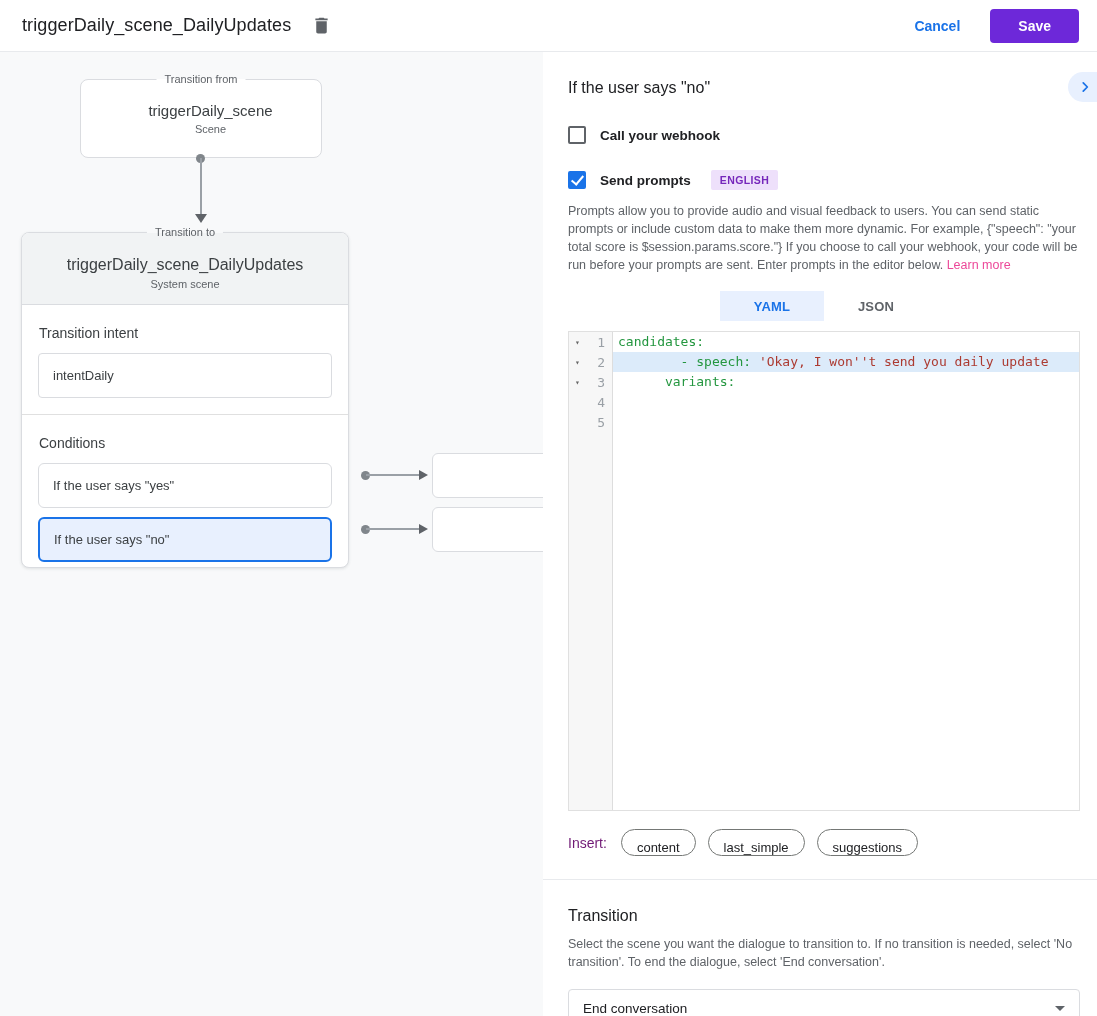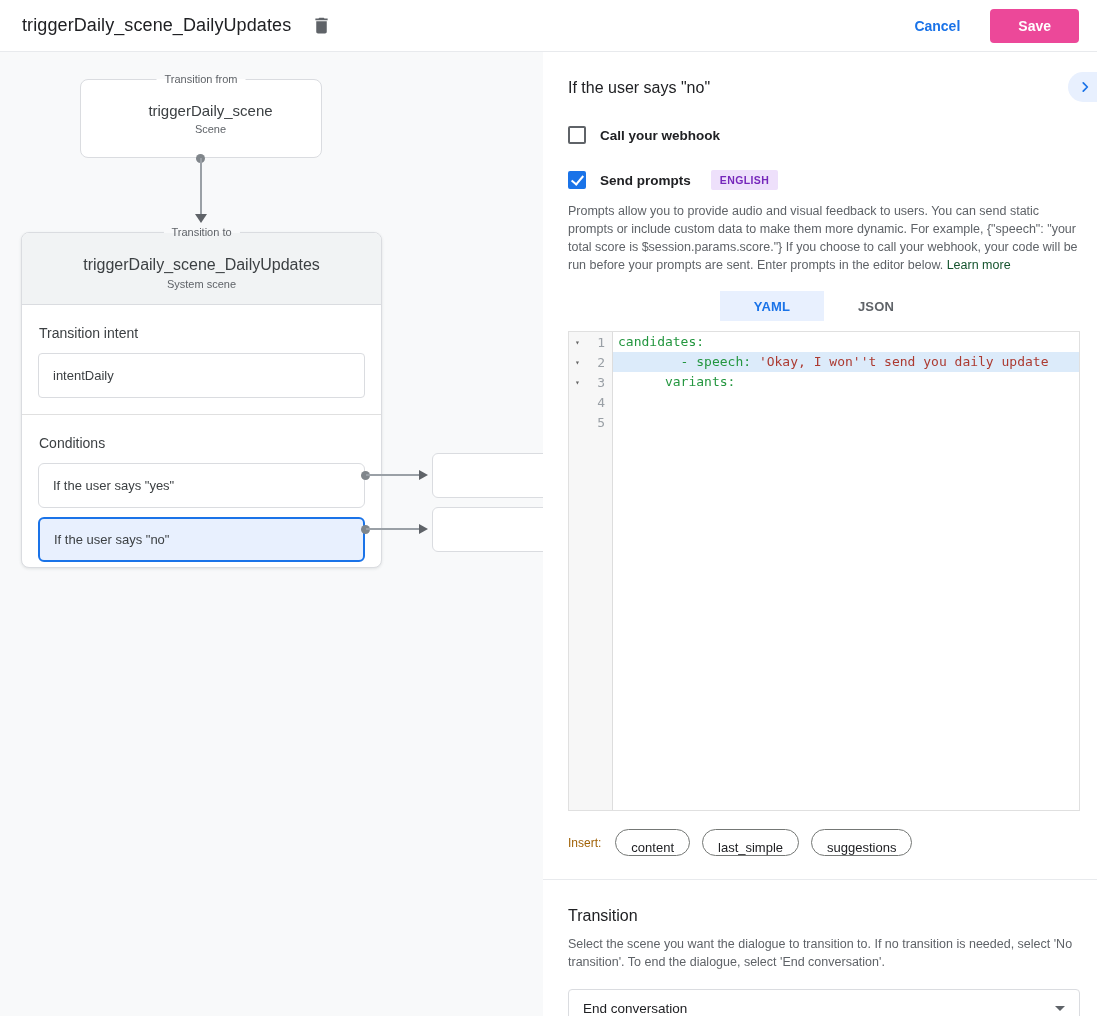--- a/index.html
+++ b/index.html
@@ -8,39 +8,39 @@
 
   
   .topbar { height: 52px; display: flex; align-items: center; padding: 0 18px 0 22px;
     border-bottom: 1px solid #e8eaed; background: #fff; }
   .topbar .title { font-size: 18px; color: #202124; letter-spacing: .1px; }
   .icon-btn { border: none; background: transparent; margin-left: 14px; cursor: pointer;
     width: 32px; height: 32px; display: flex; align-items: center; justify-content: center; }
   .spacer { flex: 1; }
   .btn-text { border: none; background: transparent; color: #1a73e8; font-size: 14px;
     font-weight: 600; padding: 8px 16px; cursor: pointer; font-family: inherit; }
-  .btn-filled { border: none; background: #ec4899; color: #fff; font-size: 14px;
+  .btn-filled { border: none; background: #6d28d9; color: #fff; font-size: 14px;
     font-weight: 600; padding: 9px 28px; border-radius: 4px; margin-left: 14px;
     cursor: pointer; font-family: inherit; }
 
   
   .main { display: flex; height: 964px; }
   .canvas { position: relative; width: 543px; background: #f8f9fa; overflow: hidden; flex: none; }
   .panel { position: relative; flex: 1; background: #fff; padding: 0 17px 0 25px; }
 
   
   .legend { position: absolute; top: -8px; left: 50%; transform: translateX(-50%);
     font-size: 11px; color: #5f6368; padding: 0 8px; white-space: nowrap; line-height: 15px; }
   .from-node { position: absolute; left: 80px; top: 27px; width: 242px; height: 79px;
     background: #fff; border: 1px solid #dadce0; border-radius: 8px; text-align: center; padding-left: 19px; }
   .from-node .legend { background: linear-gradient(#f8f9fa 50%, #ffffff 50%); }
   .node-title { font-size: 15px; color: #3c4043; margin-top: 22px; }
   .node-sub { font-size: 11px; color: #5f6368; margin-top: 4px; }
 
-  .scene-card { position: absolute; left: 21px; top: 180px; width: 361px; height: 336px;
+  .scene-card { position: absolute; left: 21px; top: 180px; width: 328px; height: 336px;
     background: #fff; border: 1px solid #dadce0; border-radius: 8px;
     box-shadow: 0 1px 3px rgba(60,64,67,.12); }
   .scene-card .legend { background: linear-gradient(#f8f9fa 50%, #f1f3f4 50%); }
   .card-head { height: 72px; background: #f1f3f4; border-bottom: 1px solid #dadce0;
     border-radius: 7px 7px 0 0; text-align: center; }
   .card-head .node-title { font-size: 16px; margin-top: 0; padding-top: 23px; }
   .card-section { padding: 14px 16px 16px; }
   .card-section + .card-section { border-top: 1px solid #e0e0e0; }
   .section-label { font-size: 14px; color: #3c4043; margin: 6px 0 12px 1px; }
   .field { position: relative; height: 45px; border: 1px solid #dadce0; border-radius: 4px;
@@ -82,41 +82,41 @@
     background: #fff; flex: none; cursor: pointer; position: relative; }
   .checkbox.checked { background: #1a73e8; border-color: #1a73e8; }
   .checkbox.checked::after { content: ""; position: absolute; left: 4px; top: 0px;
     width: 5px; height: 10px; border: solid #fff; border-width: 0 2px 2px 0;
     transform: rotate(40deg); }
   .check-label { font-size: 13.5px; font-weight: 700; color: #202124; }
   .lang-badge { font-size: 10.5px; font-weight: 700; color: #7627bb; background: #eee0fb;
     padding: 4px 9px; border-radius: 2px; letter-spacing: .4px; margin-left: 6px; }
 
   .desc { font-size: 12.5px; line-height: 18px; color: #5f6368; margin-top: 12px; }
-  .link { color: #14532d; text-decoration: none; cursor: pointer; }
+  .link { color: #ec4899; text-decoration: none; cursor: pointer; }
 
   .tabs { display: flex; margin-top: 17px; justify-content: center; }
   .tab { width: 104px; height: 30px; display: flex; align-items: center; justify-content: center;
     font-size: 13px; font-weight: 700; color: #5f6368; cursor: pointer; letter-spacing: .2px; }
   .tab.active { background: #e8f0fe; color: #1a73e8; }
 
   .editor { display: flex; margin-top: 10px; height: 480px; border: 1px solid #e0e0e0;
     background: #fff; overflow: hidden; font-family: "DejaVu Sans Mono", monospace; }
   .gutter { width: 44px; flex: none; background: #f7f7f7; border-right: 1px solid #ddd; }
   .g-row { height: 20px; display: flex; align-items: center; }
   .fold { width: 17px; text-align: center; font-size: 8px; color: #666; }
   .lnum { flex: 1; text-align: right; padding-right: 7px; font-size: 13px; color: #9aa0a6; }
   .codepane { flex: 1; overflow: hidden; padding-left: 5px; }
   .code-line { height: 20px; line-height: 20px; font-size: 13px; white-space: pre;
     margin-left: -5px; padding-left: 5px; }
   .code-line.hl { background: #dcebfa; }
   .t-key { color: #23963f; } .t-str { color: #ac3a31; }
 
   .insert-row { display: flex; align-items: center; margin-top: 18px; }
-  .insert-label { font-size: 12px; color: #a16207; margin-right: 14px; }
+  .insert-label { font-size: 14px; color: #701a75; margin-right: 14px; }
   .chip { border: 1px solid #747775; border-radius: 14px; background: #fff; height: 27px;
     padding: 10px 15px; font-size: 13px; color: #202124; cursor: pointer;
     font-family: inherit; margin-right: 12px; }
 
   .panel-divider { border-top: 1px solid #e8eaed; margin: 23px -17px 0 -25px; }
   .transition-title { font-size: 16px; color: #202124; margin-top: 27px; }
   .dropdown { margin-top: 18px; height: 38px; border: 1px solid #dadce0; border-radius: 4px;
     display: flex; align-items: center; padding: 0 14px; font-size: 13.5px; color: #202124;
     cursor: pointer; }
   .dropdown .caret { margin-left: auto; width: 0; height: 0; border-left: 5px solid transparent;

